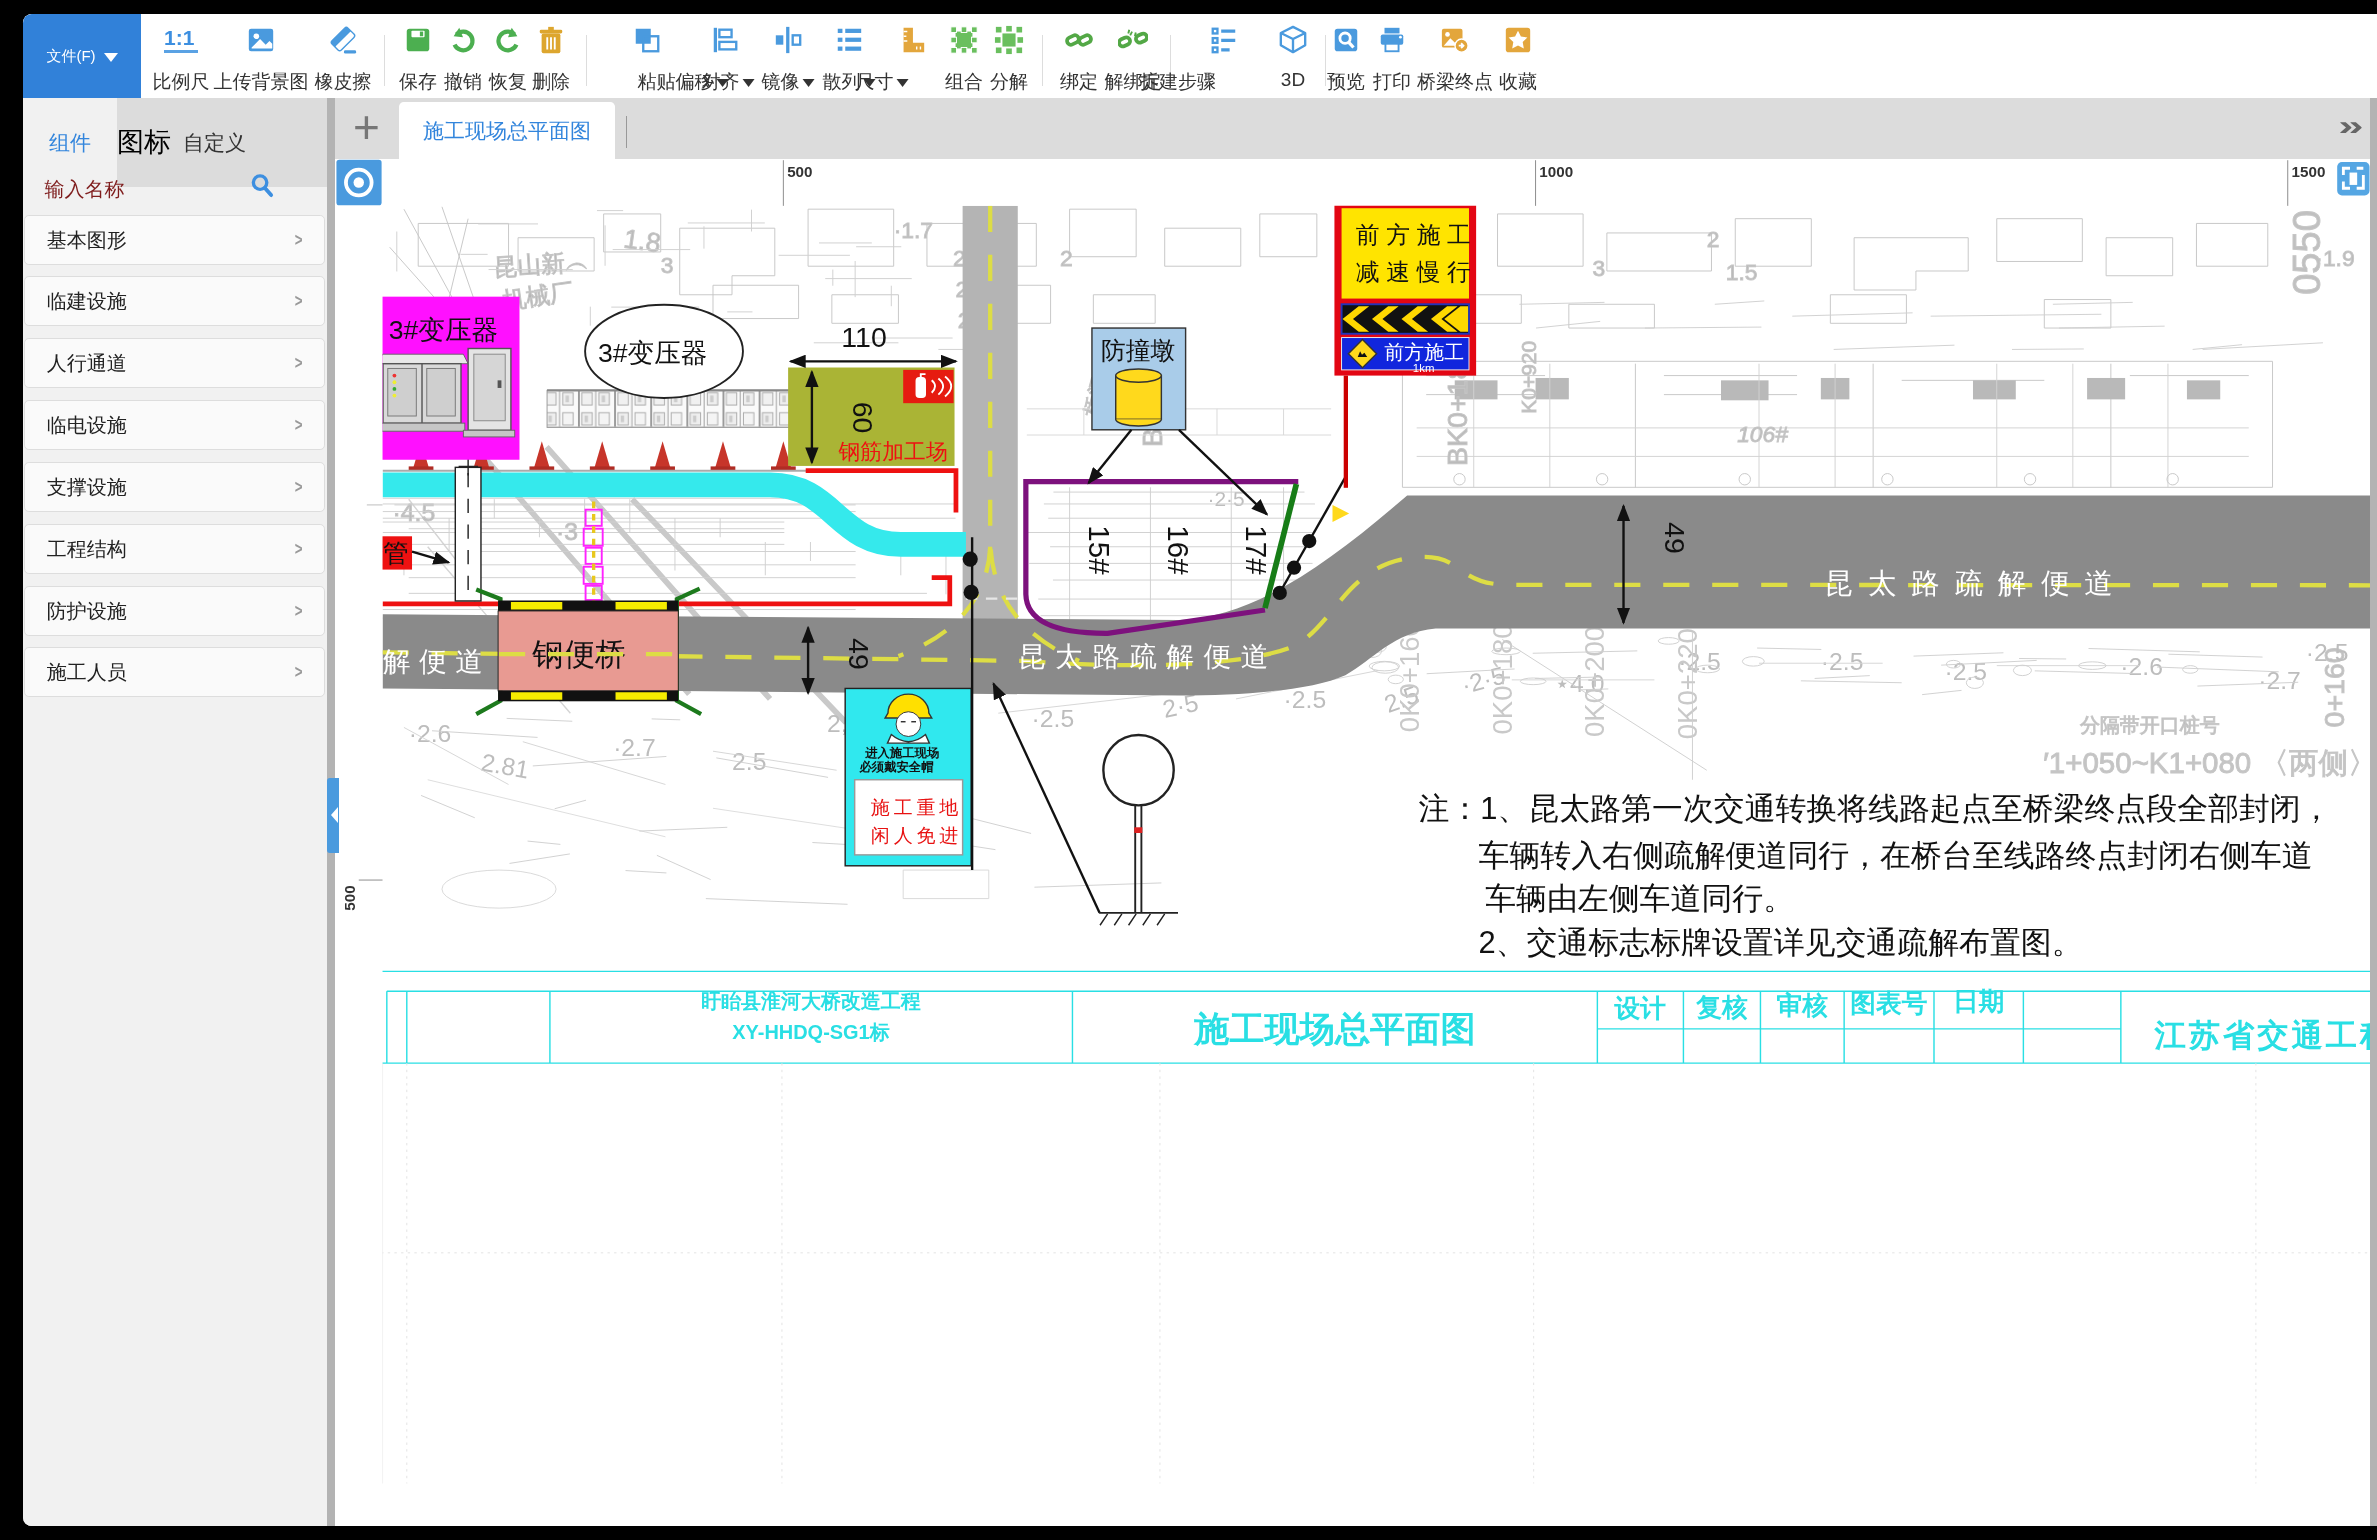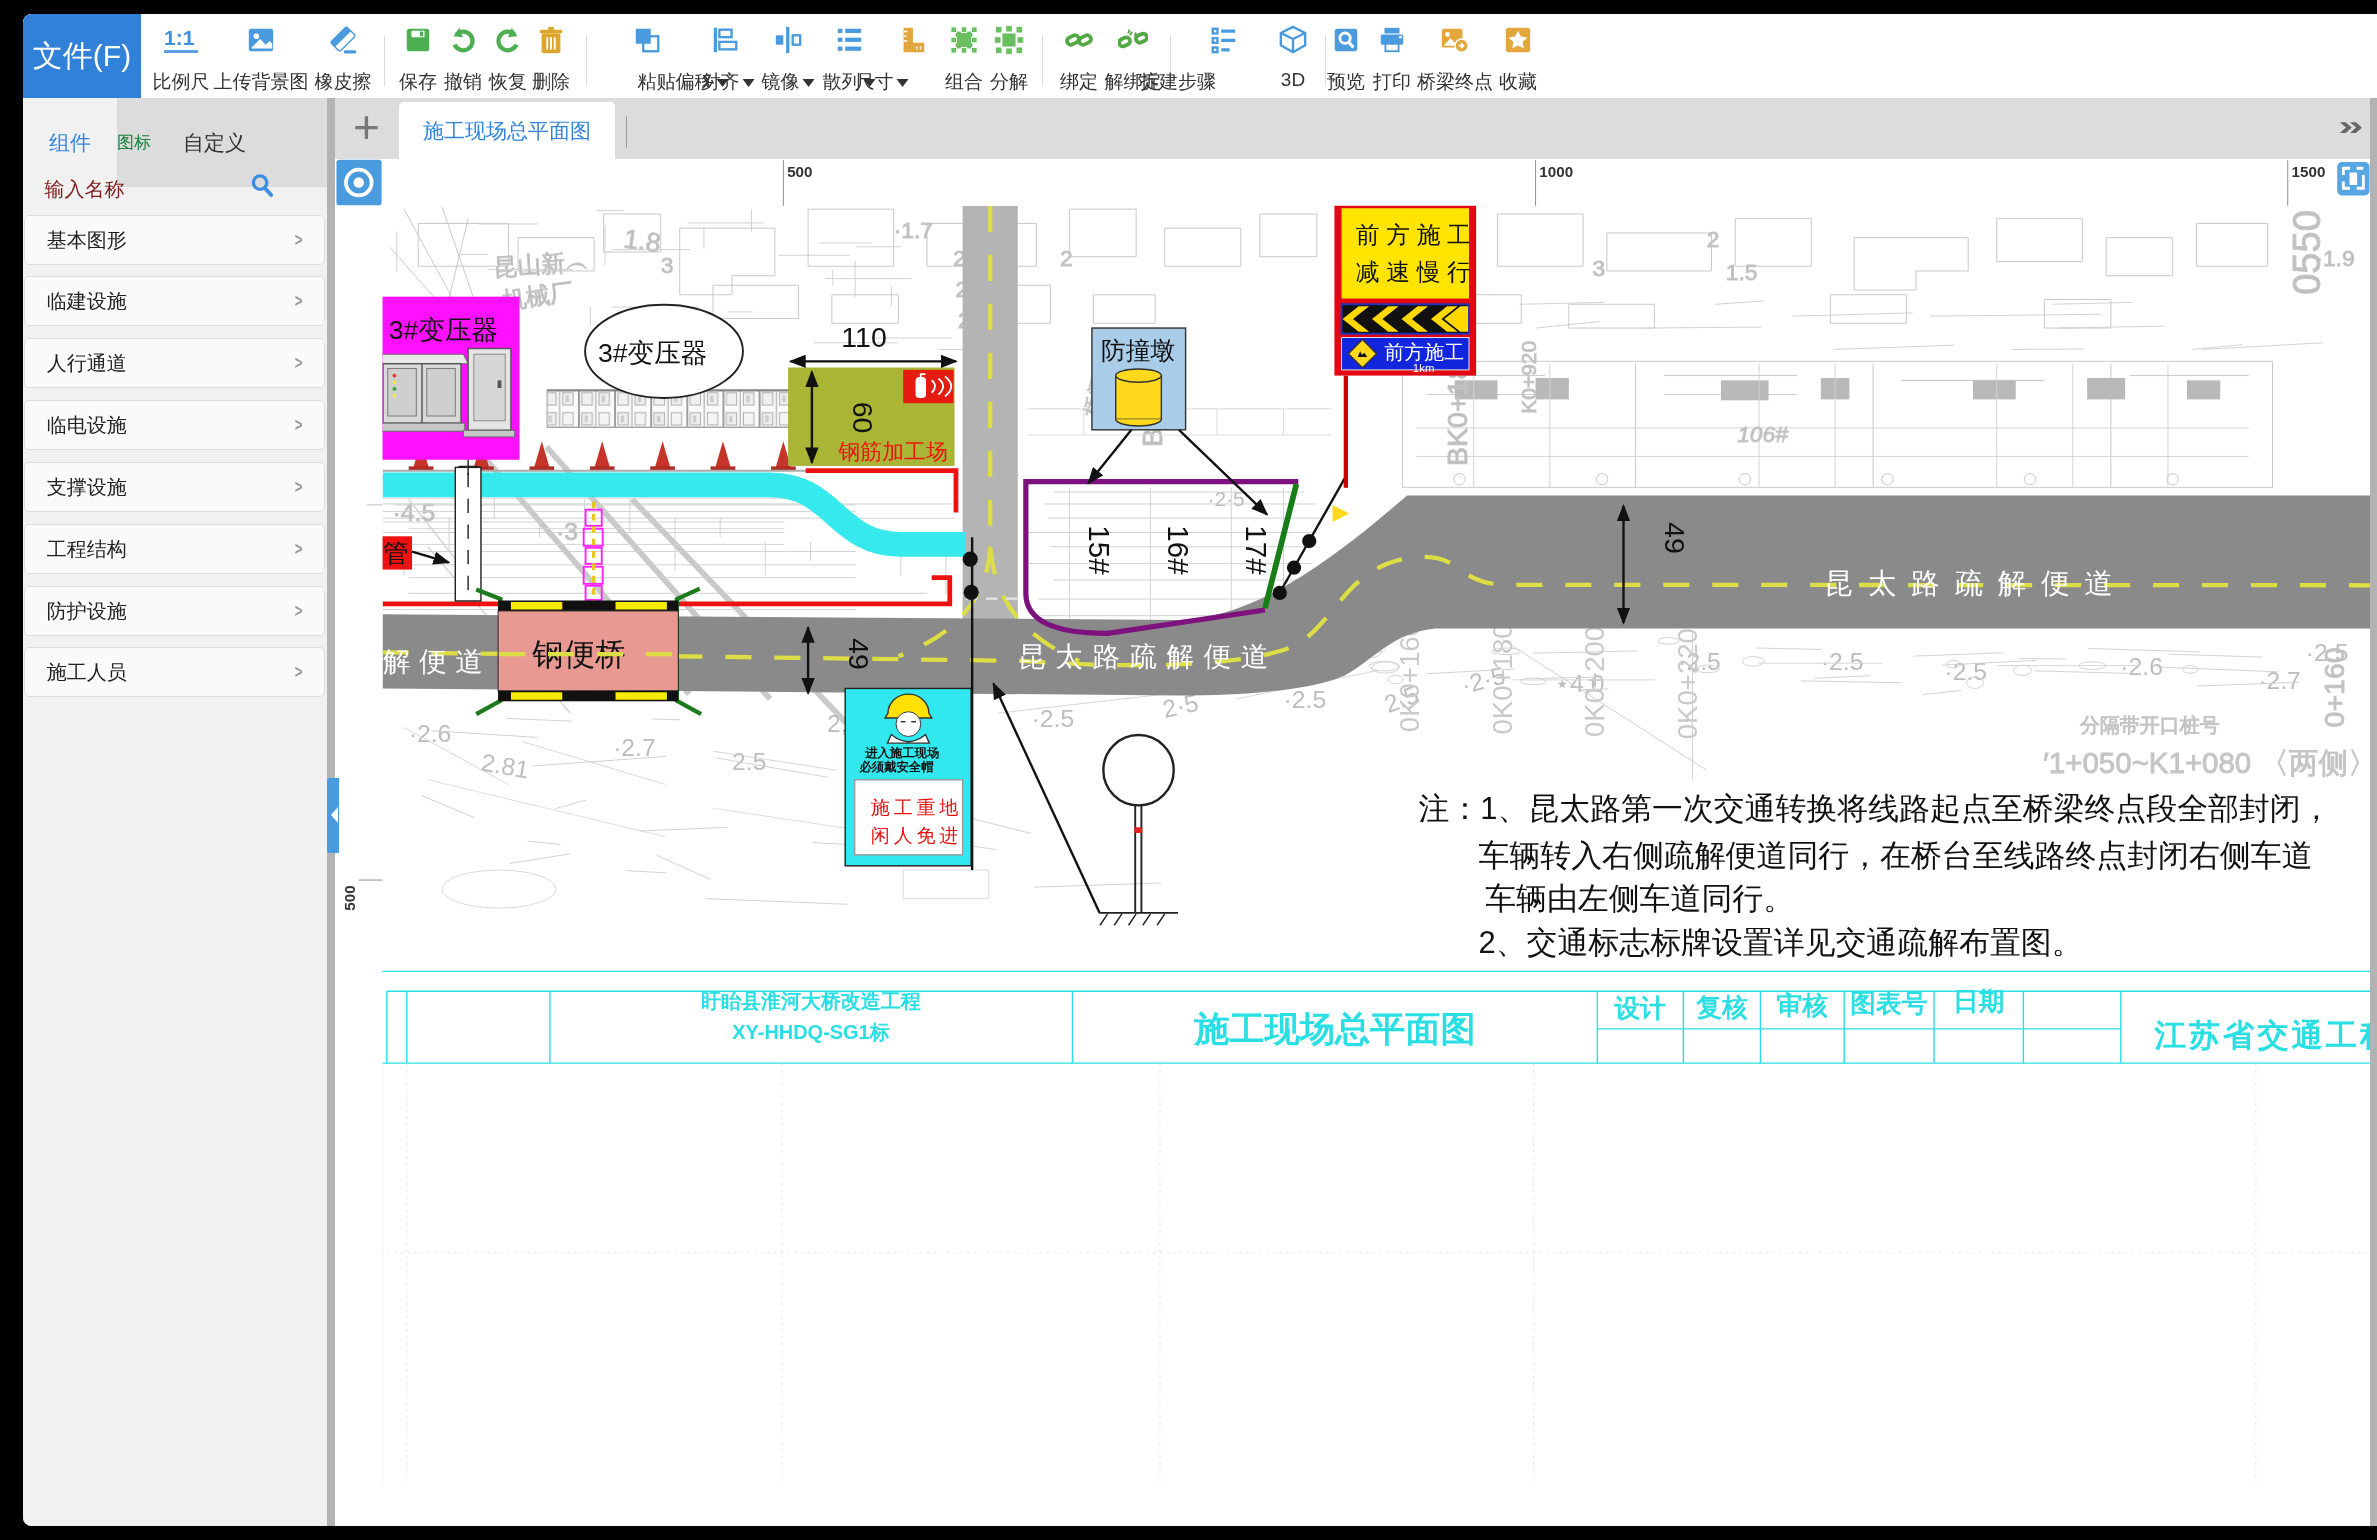--- a/index.html
+++ b/index.html
@@ -9,21 +9,21 @@
 .tblab{position:absolute;top:55px;font-size:19px;color:#333;white-space:nowrap;text-align:right;transform:translateX(-50%)}
 .ticon{position:absolute;top:10.5px;width:30px;height:30px;transform:translateX(-50%)}
 .dn{display:inline-block;width:0;height:0;border-left:6.2px solid transparent;border-right:6.2px solid transparent;border-top:8px solid #333;vertical-align:middle;margin-left:2.9px}
 .litem{position:absolute;left:1.4px;width:301px;height:50px;background:#fafafa;border:1px solid #ddd;border-radius:4.8px;font-size:20px;color:#222;line-height:48px;padding-left:21.4px}
 .lchev{position:absolute;right:20px;top:0;color:#999;font-size:19px;font-weight:bold;transform:scaleX(.7)}
 </style></head>
 <body>
 <div id="app">
 
 <div class="abs" style="left:0;top:0;width:2693px;height:84px;background:#fff"></div>
-<div class="abs" style="left:0;top:0;width:118px;height:84px;background:#3181d9;border-radius:7.6px 0 0 0;color:#fff;font-size:30px;text-align:center;line-height:84px">文件(F) <span style="display:inline-block;width:0;height:0;border-left:7.6px solid transparent;border-right:7.6px solid transparent;border-top:9.5px solid #fff;vertical-align:middle;margin-left:3.8px"></span></div>
+<div class="abs" style="left:0;top:0;width:118px;height:84px;background:#3181d9;border-radius:7.6px 0 0 0;color:#fff;font-size:15px;text-align:center;line-height:84px">文件(F) <span style="display:inline-block;width:0;height:0;border-left:7.6px solid transparent;border-right:7.6px solid transparent;border-top:9.5px solid #fff;vertical-align:middle;margin-left:3.8px"></span></div>
 <div id="icons">
       <div class="abs" style="left:141px;top:11.4px;width:34px;height:27.6px;text-align:left;color:#3d8fe0;font-weight:bold;font-size:21px;border-bottom:3.3px solid #5aa2e4;line-height:24px">1:1</div>
       <svg class="ticon" style="left:238px" viewBox="0 0 64 64">
         <rect x="6" y="8" width="52" height="48" rx="5" fill="#4a9ade"></rect>
         <circle cx="22" cy="24" r="6" fill="#fff"></circle>
         <path d="M12,48 L30,30 L42,42 L50,34 L56,40 V50 H12 Z" fill="#fff"></path>
       </svg>
       <svg class="ticon" style="left:320px" viewBox="0 0 64 64">
         <g transform="rotate(-45 32 30)">
           <rect x="8" y="16" width="48" height="28" rx="5" fill="#4a9ade"></rect>
@@ -201,21 +201,21 @@
 <div class="tblab" style="left:1270px">3D</div>
 <div class="tblab" style="left:1323px">预览</div>
 <div class="tblab" style="left:1369px">打印</div>
 <div class="tblab" style="left:1432px">桥梁终点</div>
 <div class="tblab" style="left:1495px">收藏</div>
 
 <div class="abs" style="left:0;top:84px;width:304px;height:1428px;background:#f1f1f1"></div>
 <div class="abs" style="left:0;top:84px;width:304px;height:89px;background:#dcdcdc"></div>
 <div class="abs" style="left:74px;top:95px;width:1px;height:67px;background:#c6c6c6"></div>
 <div class="abs" style="left:0;top:84px;width:94px;height:89px;background:#f1f1f1;color:#3285dc;font-size:21px;text-align:center;line-height:89px">组件</div>
-<div class="abs" style="left:74px;top:84px;width:74px;height:89px;color:#15803d;font-size:17px;text-align:center;line-height:89px">图标</div>
+<div class="abs" style="left:74px;top:84px;width:74px;height:89px;color:#000000;font-size:27px;text-align:right;line-height:89px">图标</div>
 <div class="abs" style="left:148px;top:84px;width:87px;height:89px;color:#333;font-size:21px;text-align:center;line-height:89px">自定义</div>
 <div class="abs" style="left:21.4px;top:162px;font-size:20px;color:#7f1d1d">输入名称</div>
 <svg class="abs" style="left:227px;top:159px" width="24" height="25" viewBox="0 0 50 52">
       <circle cx="21" cy="20" r="14" fill="none" stroke="#3d8fe0" stroke-width="7"></circle>
       <line x1="31" y1="31" x2="44" y2="46" stroke="#3d8fe0" stroke-width="8" stroke-linecap="round"></line>
     </svg>
 <div id="litems">
       <div class="litem" style="top:201px">基本图形<span class="lchev">&gt;</span></div>
       <div class="litem" style="top:262px">临建设施<span class="lchev">&gt;</span></div>
       <div class="litem" style="top:324px">人行通道<span class="lchev">&gt;</span></div>

